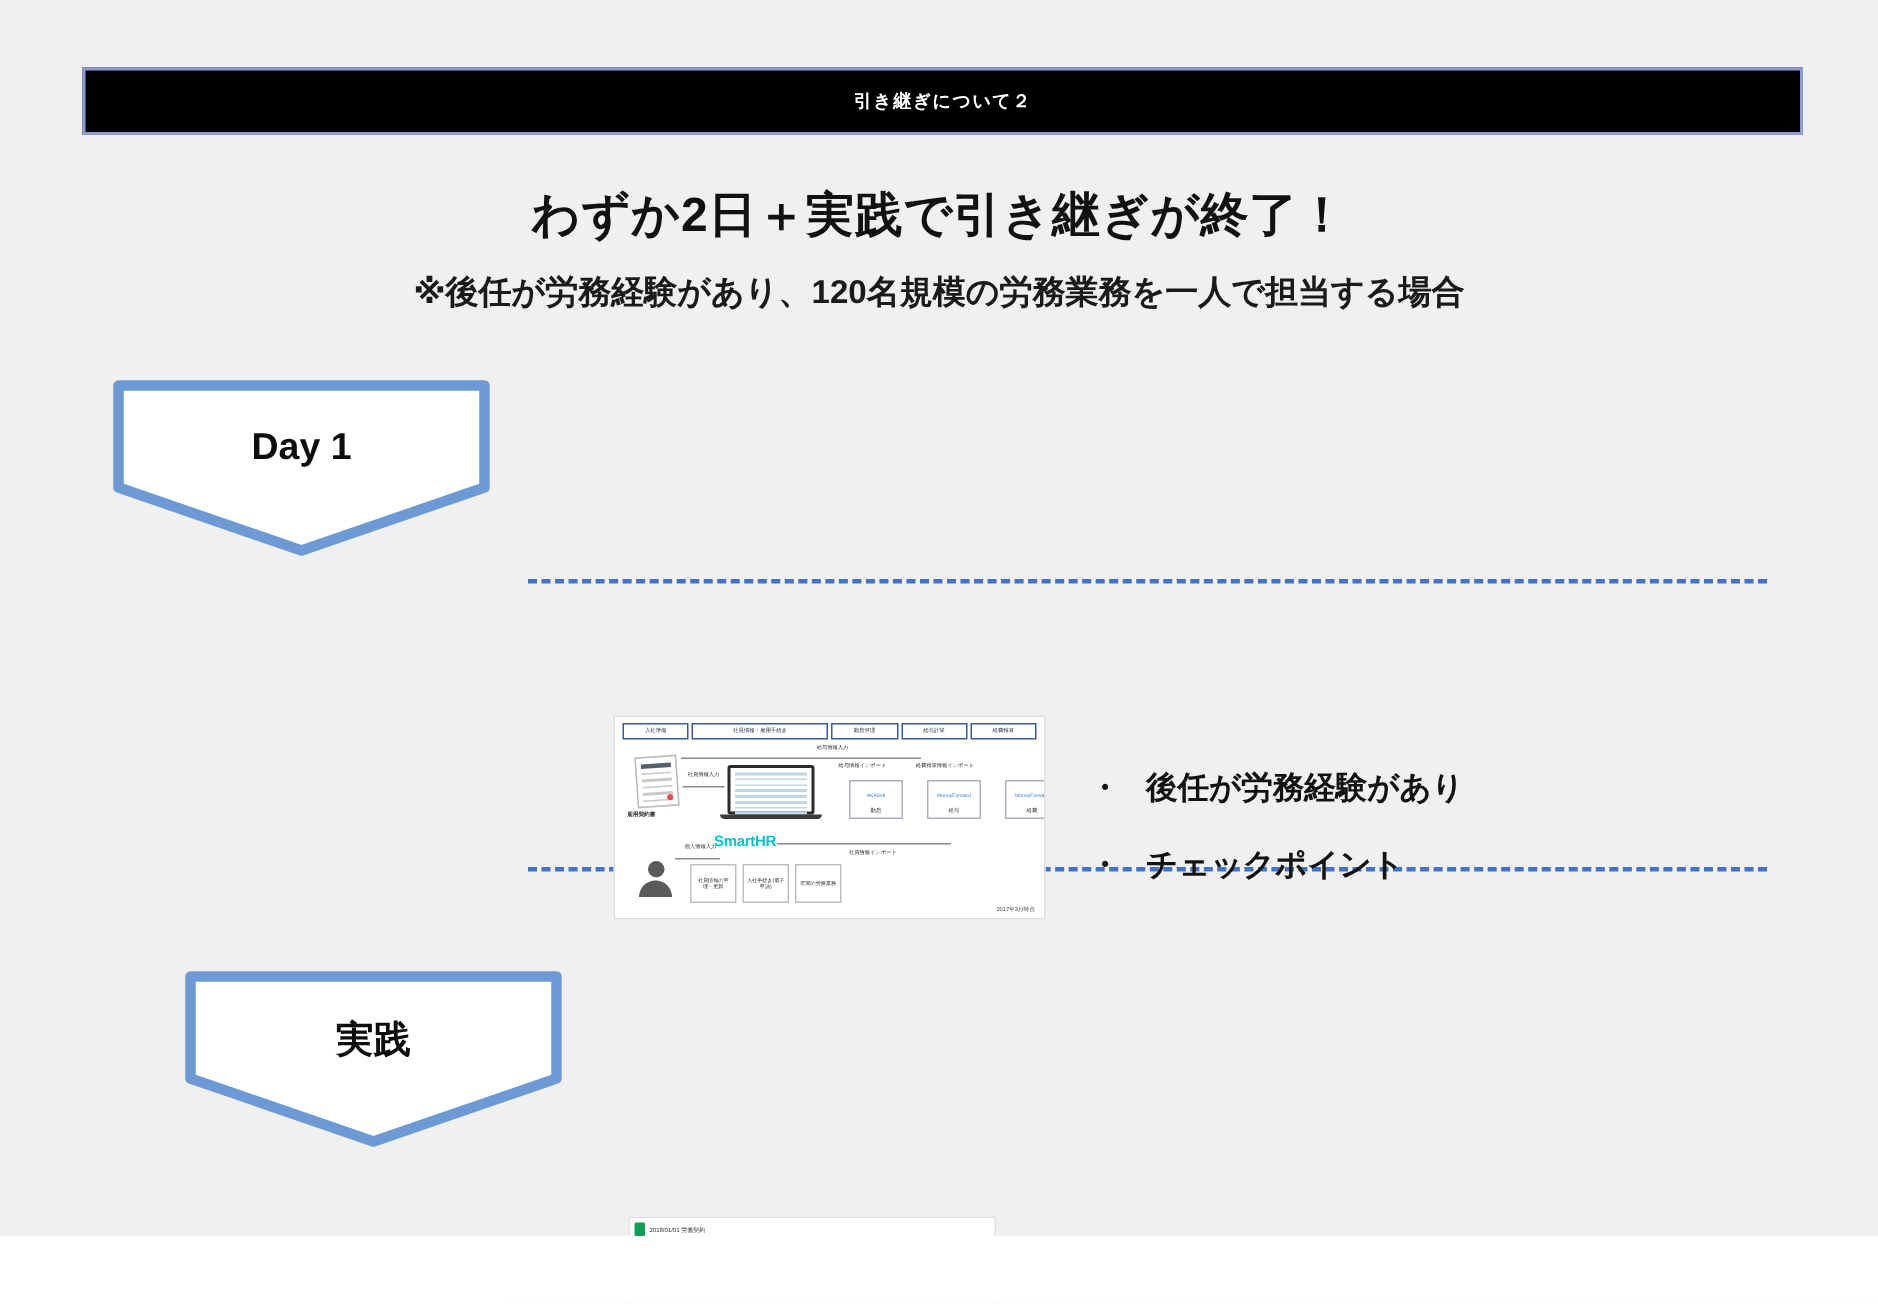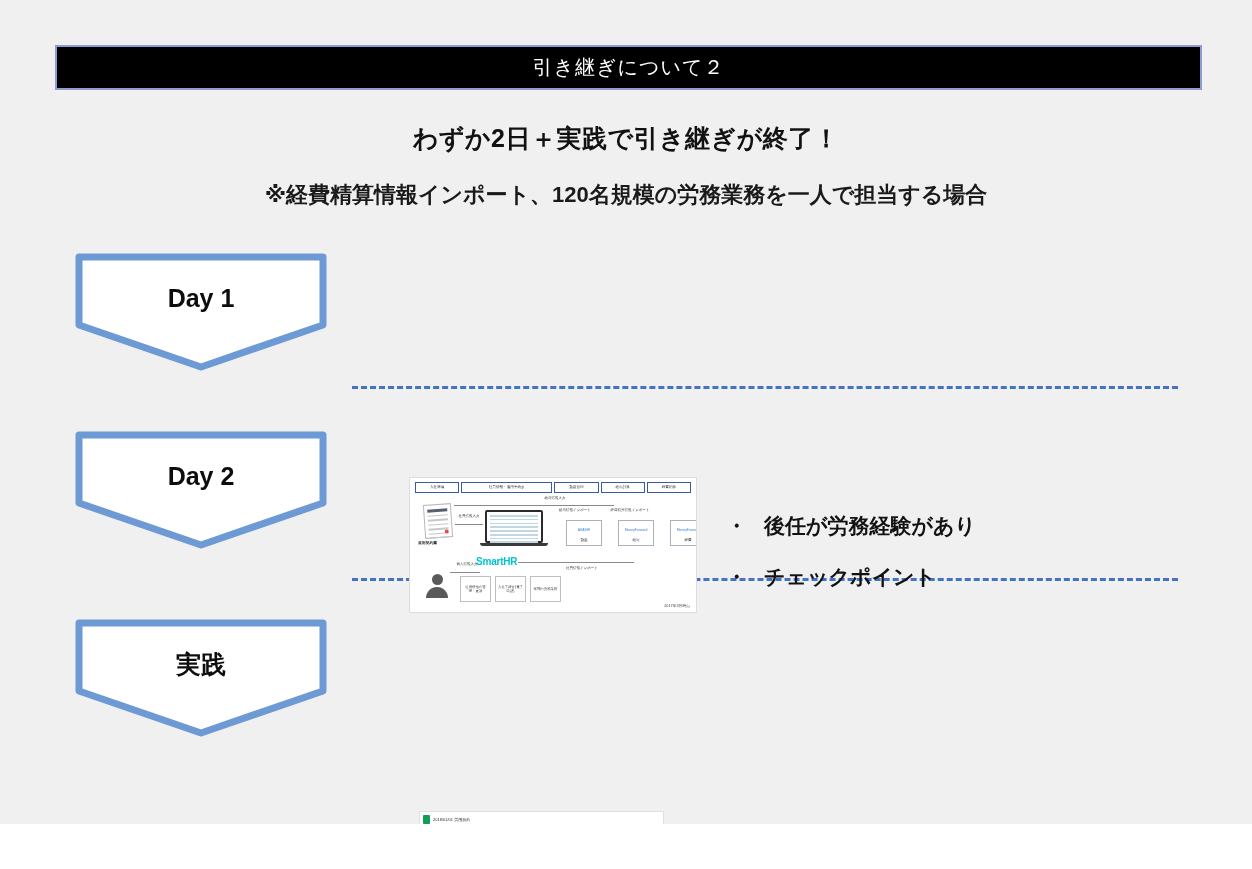--- a/index.html
+++ b/index.html
@@ -32,33 +32,33 @@
     height: 45px;
     background: #000000;
     border: 2px solid #8e9bd4;
     box-sizing: border-box;
     display: flex;
     align-items: center;
     justify-content: center;
   }
   .title-bar-text {
     color: #ffffff;
-    font-size: 20px;
-    font-weight: normal;
+    font-size: 12px;
+    font-weight: bold;
     letter-spacing: 1px;
   }
 
   
   .headline {
     position: absolute;
     left: 0;
     top: 122px;
     width: 1252px;
     text-align: center;
-    font-size: 25px;
+    font-size: 32px;
     font-weight: bold;
     color: #111111;
     letter-spacing: 0.5px;
   }
   .subheadline {
     position: absolute;
     left: 0;
     top: 180px;
     width: 1252px;
     text-align: center;
@@ -68,21 +68,21 @@
   }
 
   
   .row {
     position: absolute;
     left: 0;
     width: 1000px;
   }
   .row-1 { top: 240px; height: 140px; }
   .row-2 { top: 400px; height: 180px; }
-  .row-3 { top: 596px; height: 210px; }
+  .row-3 { top: 624px; height: 210px; margin-left: 48px; }
 
   
   .pentagon {
     position: absolute;
     width: 254px;
     height: 120px;
   }
   .pentagon svg { display: block; }
   .pentagon-label {
     position: absolute;
@@ -444,21 +444,21 @@
 </head>
 <body>
 
 <div class="slide">
 
   <div class="title-bar">
     <span class="title-bar-text">引き継ぎについて２</span>
   </div>
 
   <div class="headline">わずか2日＋実践で引き継ぎが終了！</div>
-  <div class="subheadline">※経費精算情報インポート、120名規模の労務業務を一人で担当する場合</div>
+  <div class="subheadline">※後任が労務経験があり、120名規模の労務業務を一人で担当する場合</div>
 
   <div class="divider divider-1"></div>
   <div class="divider divider-2"></div>
 
   <div class="row row-1">
 
     <div class="pentagon p1">
       <svg width="254" height="120" viewBox="0 0 254 120" xmlns="http://www.w3.org/2000/svg">
         <polygon points="5,5 249,5 249,73 127,115 5,73" fill="#ffffff" stroke="#6d9ad4" stroke-width="7" stroke-linejoin="round"></polygon>
       </svg>
@@ -553,26 +553,20 @@
       </div>
       <div class="bullet-item">
         <span class="bullet-dot">・</span>
         <span class="bullet-text">チェックポイント</span>
       </div>
     </div>
   </div>
 
   <div class="row row-2">
 
-    <div class="pentagon p2">
-      <svg width="254" height="120" viewBox="0 0 254 120" xmlns="http://www.w3.org/2000/svg">
-        <polygon points="5,5 249,5 249,73 127,115 5,73" fill="#ffffff" stroke="#6d9ad4" stroke-width="7" stroke-linejoin="round"></polygon>
-      </svg>
-      <div class="pentagon-label">Day 2</div>
-    </div>
 
     <div class="thumb-sheet">
       <div class="sh-titlebar">
         <span class="sh-icon"></span>
         <span class="sh-docname">2018/01/01 労働契約</span>
       </div>
       <div class="sh-menu">
         <span>ファイル</span>
         <span>編集</span>
         <span>表示</span>

